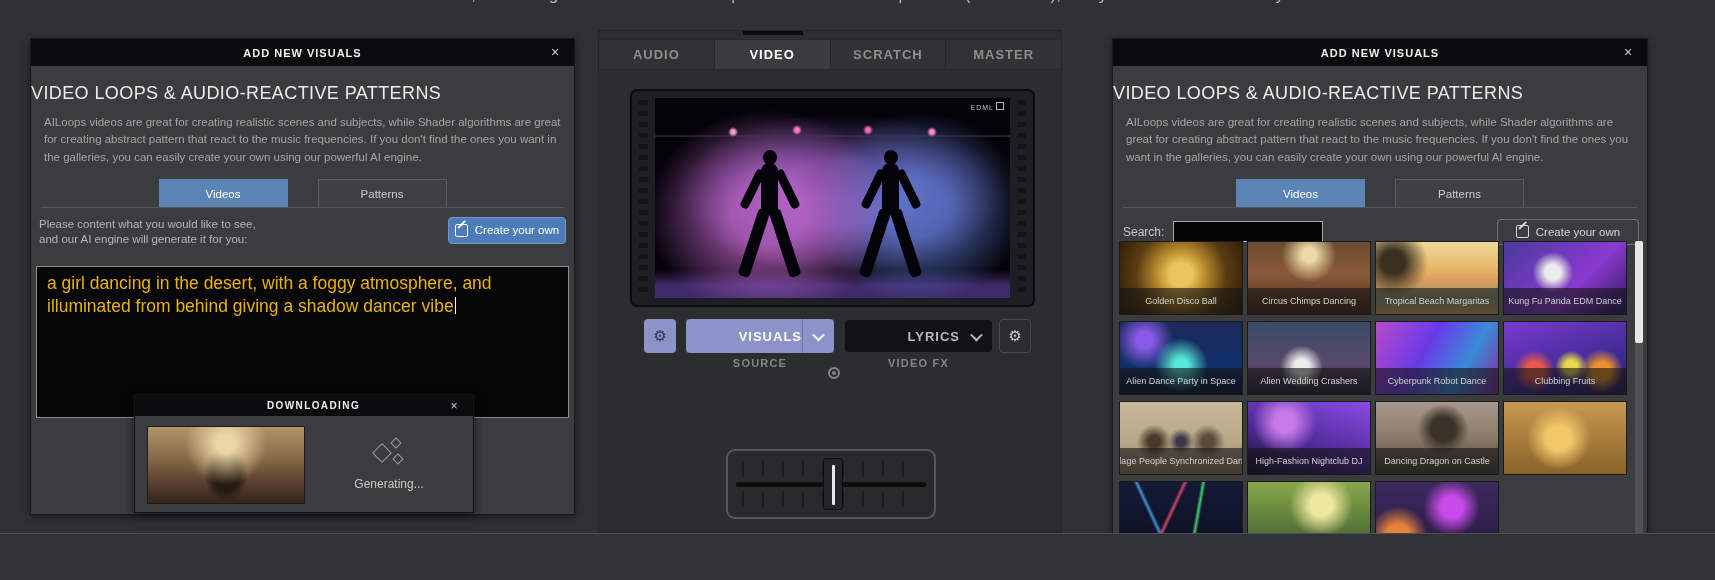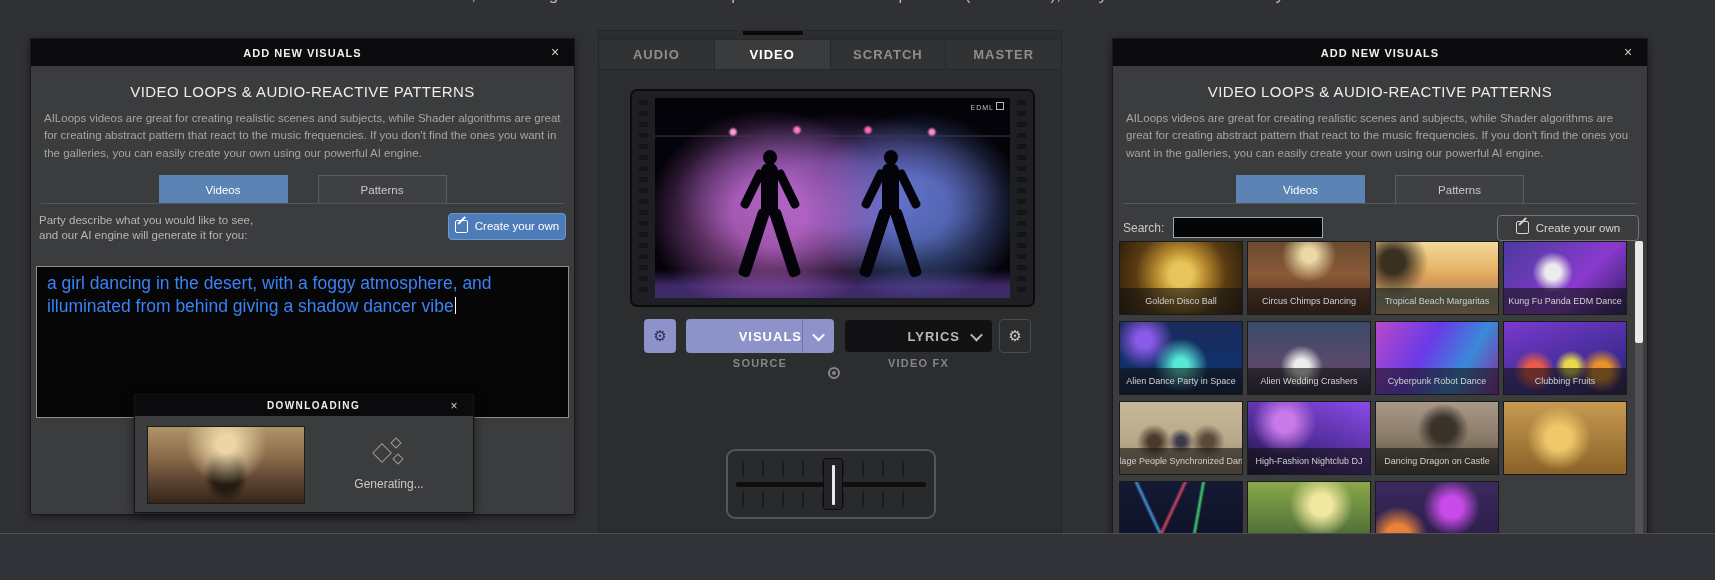--- a/index.html
+++ b/index.html
@@ -26,21 +26,21 @@
   .dlg-titlebar {
     position:relative; height:27px; background:#0b0b0d;
     display:flex; align-items:center; justify-content:center;
   }
   .dlg-title { font-size:11px; font-weight:bold; letter-spacing:1px; color:#efefef; }
   .dlg-close {
     position:absolute; right:10px; top:4px; width:18px; height:18px;
     color:#cfcfcf; font-size:14px; line-height:18px; text-align:center; cursor:default;
   }
   .dlg-heading {
-    margin-top:17px; text-align:center; font-size:15px; letter-spacing:.4px; color:#ececec;
+    margin-top:17px; font-size:18px; letter-spacing:.4px; color:#ececec;
   }
   .dlg-desc {
     margin:10px 13px 0 13px; font-size:11.5px; line-height:1.5; color:#a5a5a5;
   }
   .tab-row { margin-top:13px; display:flex; justify-content:center; gap:30px; position:relative; }
   .gal-tab {
     width:129px; height:29px; display:flex; align-items:center; justify-content:center;
     font-size:11.5px; color:#c9c9c9; background:#3f4043; border:1px solid #5c5d5f; border-bottom:none;
   }
   .gal-tab.active { background:#5b84b4; color:#fff; border-color:#5b84b4; }
@@ -62,21 +62,21 @@
   }
 
   
   #left-dialog  { left:30px;  top:38px; width:545px; height:477px; }
   .prompt-row { position:relative; margin:9px 8px 0 8px; height:32px; }
   .prompt-label { font-size:11.5px; line-height:1.35; color:#b5b5b5; }
   .prompt-row .pencil-btn { position:absolute; right:0; top:0; width:118px; }
   .prompt-box {
     position:absolute; left:5px; right:5px; top:227px; height:152px;
     background:#060607; border:1px solid #8c8c8c; padding:5px 10px;
-    font-size:17.5px; line-height:1.33; color:#3b82f6;
+    font-size:17.5px; line-height:1.33; color:#eab308;
   }
   .caret { display:inline-block; width:1.5px; height:17px; background:#fff; vertical-align:-2px; margin-left:1px; }
 
   
   #downloading-dialog {
     position:absolute; left:103px; top:355px; width:340px; height:119px;
     background:#3b3c3e; border:1px solid #141414; box-shadow:0 3px 10px rgba(0,0,0,.5);
   }
   #downloading-dialog .dlg-titlebar { height:21px; }
   #downloading-dialog .dlg-title { font-size:10px; letter-spacing:1.4px;margin-left:19px; }
@@ -227,21 +227,21 @@
   </div>
   <div class="dlg-heading">VIDEO LOOPS &amp; AUDIO-REACTIVE PATTERNS</div>
   <div class="dlg-desc">AILoops videos are great for creating realistic scenes and subjects, while Shader algorithms are great for creating abstract pattern that react to the music frequencies. If you don't find the ones you want in the galleries, you can easily create your own using our powerful AI engine.</div>
   <div class="tab-row">
     <div class="tab-divider" style="bottom:0;"></div>
     <div class="gal-tab active">Videos</div>
     <div class="gal-tab">Patterns</div>
   </div>
   <div class="prompt-row">
     <div class="prompt-label">
-      <div>Party describe what you would like to see,</div>
+      <div>Please content what you would like to see,</div>
       <div>and our AI engine will generate it for you:</div>
     </div>
     <div class="pencil-btn blue">
       <span class="pencil-ico"></span>
       <span>Create your own</span>
     </div>
   </div>
   <div class="prompt-box">
     <span>a girl dancing in the desert, with a foggy atmosphere, and illuminated from behind giving a shadow dancer vibe</span><span class="caret"></span>
   </div>

